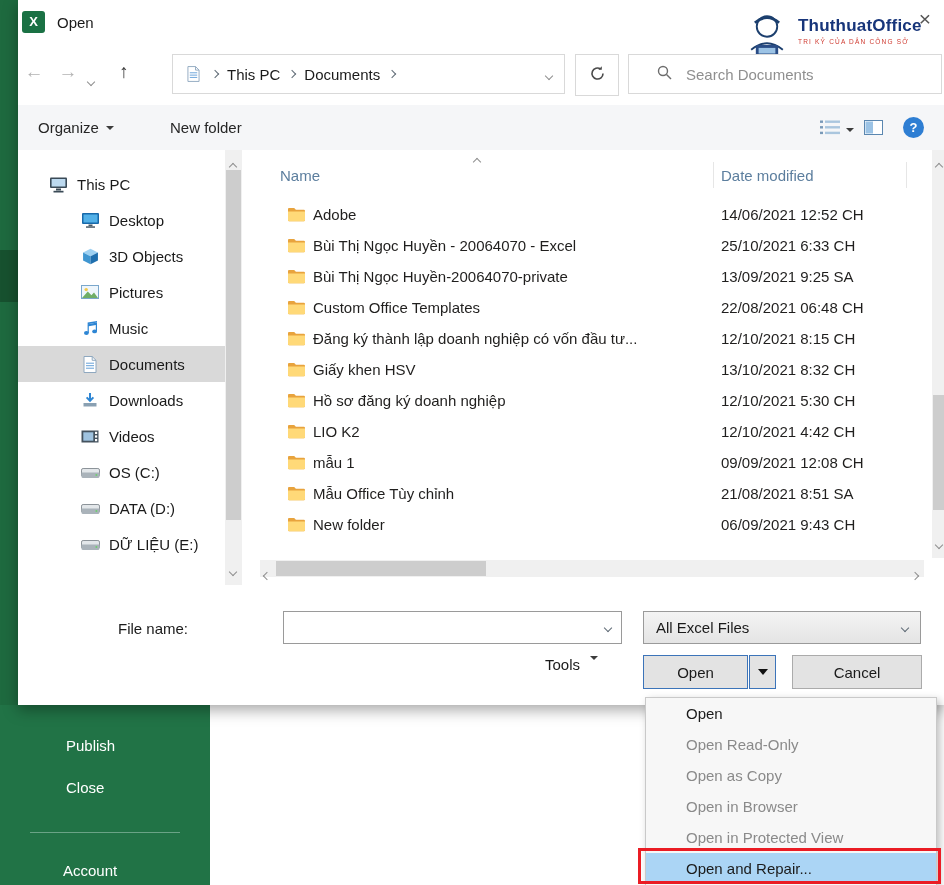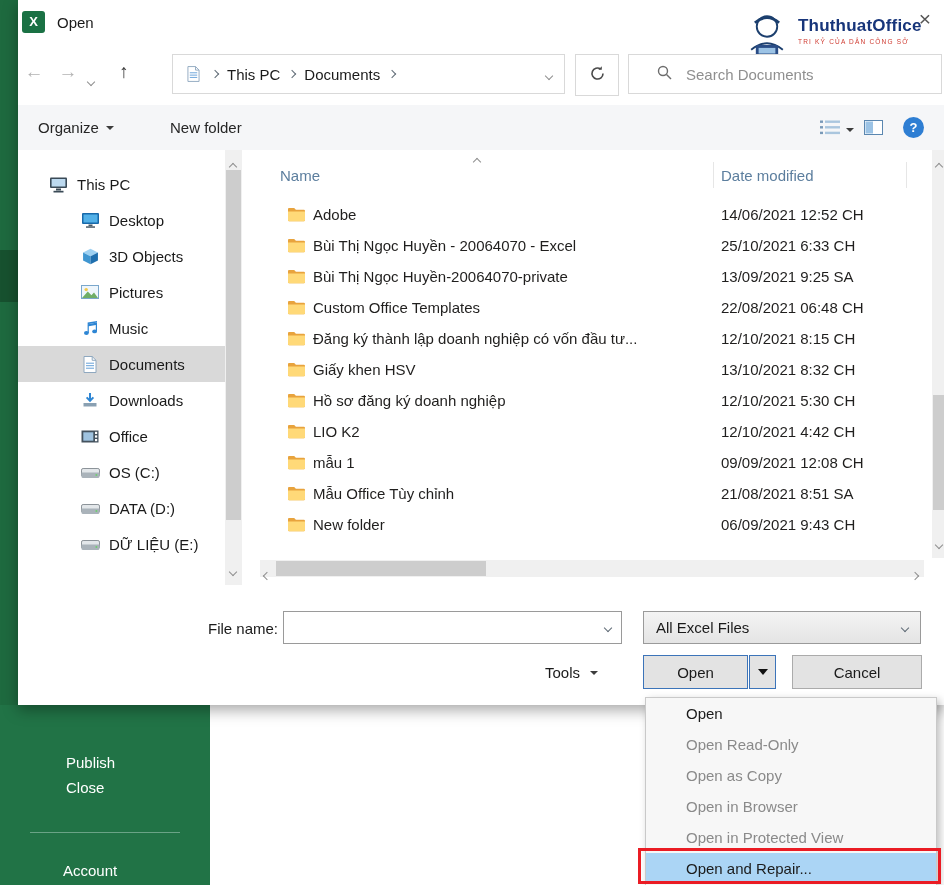--- a/index.html
+++ b/index.html
@@ -4,21 +4,21 @@
 <style>
   html,body{margin:0;padding:0;background:#fff;}
   #root{position:relative;width:944px;height:885px;background:#fff;overflow:hidden;
         font-family:"Liberation Sans","DejaVu Sans",sans-serif;color:#1a1a1a;}
 
   
   #strip{position:absolute;left:0;top:0;width:18px;height:705px;background:#1e6a3f;}
   #strip-dark{position:absolute;left:0;top:250px;width:18px;height:52px;background:#17512f;}
   #bs-panel{position:absolute;left:0;top:705px;width:210px;height:180px;background:#217346;}
   .bs-item{position:absolute;color:#fff;font-size:15px;cursor:default;}
-  #bs-publish{left:66px;top:754px;}
+  #bs-publish{left:66px;top:737px;}
   #bs-close{left:66px;top:779px;}
   #bs-account{left:63px;top:862px;}
   #bs-sep{position:absolute;left:30px;top:832px;width:150px;border-top:1px solid #6aa386;}
 
   
   #dialog{position:absolute;left:18px;top:0;width:926px;height:705px;background:#fff;
           box-shadow:0 5px 14px rgba(0,0,0,.35);z-index:1;}
 
   
   #excel-icon{position:absolute;left:4px;top:11px;width:23px;height:22px;background:#1a7144;border-radius:3px;
@@ -86,29 +86,29 @@
   .fname{position:absolute;left:67px;top:6px;font-size:15px;white-space:nowrap;overflow:hidden;
          text-overflow:ellipsis;max-width:396px;color:#201f1e;}
   .fdate{position:absolute;left:475px;top:6px;font-size:15px;color:#201f1e;}
 
   #hscroll{position:absolute;left:14px;top:410px;width:664px;height:17px;background:#f0f0f0;}
   #h-thumb{position:absolute;left:16px;top:1px;width:210px;height:15px;background:#cdcdcd;}
   #vscroll{position:absolute;left:686px;top:0;width:16px;height:408px;background:#f0f0f0;}
   #v-thumb{position:absolute;left:1px;top:245px;width:14px;height:115px;background:#cdcdcd;}
 
   
-  #fname-label{position:absolute;left:100px;top:620px;width:160px;text-align:right;font-size:15px;}
+  #fname-label{position:absolute;left:100px;top:620px;width:160px;font-size:15px;}
   #fname-combo{position:absolute;left:265px;top:611px;width:339px;height:33px;border:1px solid #9a9a9a;background:#fff;
                box-sizing:border-box;display:flex;align-items:center;}
   #fname-input{flex:1;border:none;outline:none;font-size:15px;padding:0 8px;font-family:inherit;}
   #fname-drop{width:26px;display:flex;justify-content:center;cursor:pointer;}
   #ftype-combo{position:absolute;left:625px;top:611px;width:278px;height:33px;border:1px solid #9a9a9a;
                background:linear-gradient(#f4f4f4,#e4e4e4);box-sizing:border-box;display:flex;align-items:center;
                justify-content:space-between;font-size:15px;padding:0 12px;cursor:pointer;}
-  #tools-btn{position:absolute;left:527px;top:656px;height:33px;display:flex;align-items:center;gap:10px;font-size:15px;cursor:pointer;}
+  #tools-btn{position:absolute;left:527px;top:656px;height:33px;display:flex;gap:10px;font-size:15px;cursor:pointer;}
   #open-btn{position:absolute;left:625px;top:655px;width:105px;height:34px;background:#e3e3e3;border:1px solid #3c74b9;
             box-sizing:border-box;font-size:15px;display:flex;align-items:center;justify-content:center;cursor:pointer;}
   #open-drop{position:absolute;left:731px;top:655px;width:27px;height:34px;background:#e3e3e3;border:1px solid #3c74b9;
              box-sizing:border-box;display:flex;align-items:center;justify-content:center;cursor:pointer;}
   #cancel-btn{position:absolute;left:774px;top:655px;width:130px;height:34px;background:#e3e3e3;border:1px solid #ababab;
               box-sizing:border-box;font-size:15px;display:flex;align-items:center;justify-content:center;cursor:pointer;}
 
   
   #menu{position:absolute;left:645px;top:697px;width:292px;height:189px;background:#f7f7f7;border:1px solid #c9c9c9;
         box-shadow:3px 3px 8px rgba(0,0,0,.25);z-index:3;box-sizing:border-box;}
@@ -327,21 +327,21 @@
               <svg width="18" height="13" viewBox="0 0 18 13">
                 <rect x=".5" y=".5" width="17" height="12" fill="#44525e"></rect>
                 <rect x="2.3" y="2.3" width="10" height="8.4" fill="#9fc3e0"></rect>
                 <g fill="#fff">
                   <rect x="14" y="1.8" width="2.2" height="2.2"></rect>
                   <rect x="14" y="5.4" width="2.2" height="2.2"></rect>
                   <rect x="14" y="9" width="2.2" height="2.2"></rect>
                 </g>
               </svg>
             </span>
-            <span>Office</span>
+            <span>Videos</span>
           </div>
           <div class="sb-item child">
             <span class="ic">
               <svg width="19" height="13" viewBox="0 0 19 13">
                 <rect x=".5" y="2.5" width="18" height="8" rx="1.6" fill="#e3e7ea" stroke="#8c9399"></rect>
                 <path d="M.5 6.5h18v4a1.6 1.6 0 0 1-1.6 1.6H2.1A1.6 1.6 0 0 1 .5 10.5z" fill="#aab3ba"></path>
                 <circle cx="15.4" cy="8.9" r="1" fill="#6fcf6f"></circle>
               </svg>
             </span>
             <span>OS (C:)</span>

